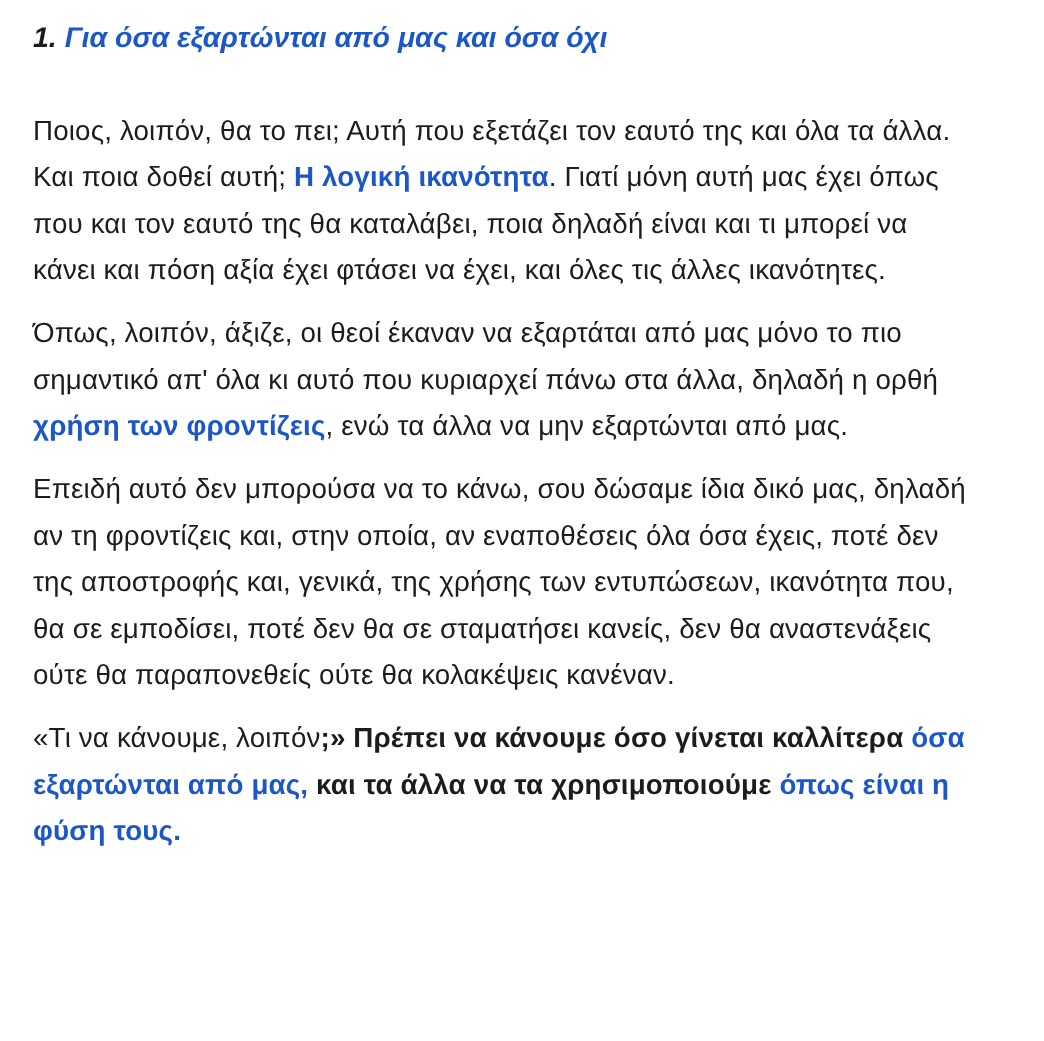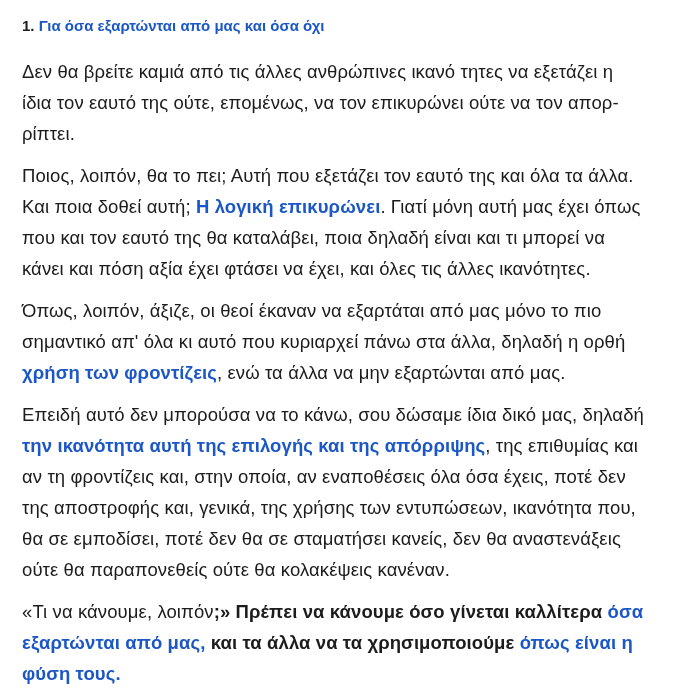--- a/index.html
+++ b/index.html
@@ -19,26 +19,27 @@
     font-family: "Liberation Sans", "DejaVu Sans", sans-serif;
   }
   .page {
     box-sizing: border-box;
     width: 696px;
     height: 694px;
     padding: 13px 16px 0 22px;
     background: var(--bg);
   }
   .title {
-    font-size: 15px;
+    font-size: 19px;
     font-weight: 700;
     line-height: 26px;
-    margin: 0 0 17px 0;
+    margin: 0 0 32px 0;
     color: var(--ink);
     white-space: nowrap;
+    font-style: italic;
   }
   .paragraph {
     margin: 0 0 11px 0;
   }
   .line {
     white-space: nowrap;
     font-size: 18.5px;
     line-height: 31px;
     color: var(--ink);
     letter-spacing: 0.1px;
@@ -49,38 +50,32 @@
   .title .run-b { color: var(--ink); }
   .title .run-l { color: var(--accent); }
 </style>
 </head>
 <body>
 
 <div class="page">
   <h1 class="title"><span class="run-b">1. </span><span class="run-l">Για όσα εξαρτώνται από μας και όσα όχι</span></h1>
   <div>
       <div class="paragraph">
-        <div class="line"><span class="run-r">Δεν θα βρείτε καμιά από τις άλλες ανθρώπινες ικανό τητες να εξετάζει η</span></div>
-        <div class="line"><span class="run-r">ίδια τον εαυτό της ούτε, επομένως, να τον επικυρώνει ούτε να τον απορ-</span></div>
-        <div class="line"><span class="run-r">ρίπτει.</span></div>
-      </div>
-      <div class="paragraph">
         <div class="line"><span class="run-r">Ποιος, λοιπόν, θα το πει; Αυτή που εξετάζει τον εαυτό της και όλα τα άλλα.</span></div>
-        <div class="line"><span class="run-r">Και ποια δοθεί αυτή; </span><span class="run-l">Η λογική επικυρώνει</span><span class="run-r">. Γιατί μόνη αυτή μας έχει όπως</span></div>
+        <div class="line"><span class="run-r">Και ποια δοθεί αυτή; </span><span class="run-l">Η λογική ικανότητα</span><span class="run-r">. Γιατί μόνη αυτή μας έχει όπως</span></div>
         <div class="line"><span class="run-r">που και τον εαυτό της θα καταλάβει, ποια δηλαδή είναι και τι μπορεί να</span></div>
         <div class="line"><span class="run-r">κάνει και πόση αξία έχει φτάσει να έχει, και όλες τις άλλες ικανότητες.</span></div>
       </div>
       <div class="paragraph">
         <div class="line"><span class="run-r">Όπως, λοιπόν, άξιζε, οι θεοί έκαναν να εξαρτάται από μας μόνο το πιο</span></div>
         <div class="line"><span class="run-r">σημαντικό απ' όλα κι αυτό που κυριαρχεί πάνω στα άλλα, δηλαδή η ορθή</span></div>
         <div class="line"><span class="run-l">χρήση των φροντίζεις</span><span class="run-r">, ενώ τα άλλα να μην εξαρτώνται από μας.</span></div>
       </div>
       <div class="paragraph">
         <div class="line"><span class="run-r">Επειδή αυτό δεν μπορούσα να το κάνω, σου δώσαμε ίδια δικό μας, δηλαδή</span></div>
-        <div class="line"><span class="run-l">την ικανότητα αυτή της επιλογής και της απόρριψης</span><span class="run-r">, της επιθυμίας και</span></div>
         <div class="line"><span class="run-r">αν τη φροντίζεις και, στην οποία, αν εναποθέσεις όλα όσα έχεις, ποτέ δεν</span></div>
         <div class="line"><span class="run-r">της αποστροφής και, γενικά, της χρήσης των εντυπώσεων, ικανότητα που,</span></div>
         <div class="line"><span class="run-r">θα σε εμποδίσει, ποτέ δεν θα σε σταματήσει κανείς, δεν θα αναστενάξεις</span></div>
         <div class="line"><span class="run-r">ούτε θα παραπονεθείς ούτε θα κολακέψεις κανέναν.</span></div>
       </div>
       <div class="paragraph">
         <div class="line"><span class="run-r">«Τι να κάνουμε, λοιπόν</span><span class="run-b">;» Πρέπει να κάνουμε όσο γίνεται καλλίτερα </span><span class="run-l">όσα</span></div>
         <div class="line"><span class="run-l">εξαρτώνται από μας,</span><span class="run-b"> και τα άλλα να τα χρησιμοποιούμε </span><span class="run-l">όπως είναι η</span></div>
         <div class="line"><span class="run-l">φύση τους.</span></div>
       </div>

